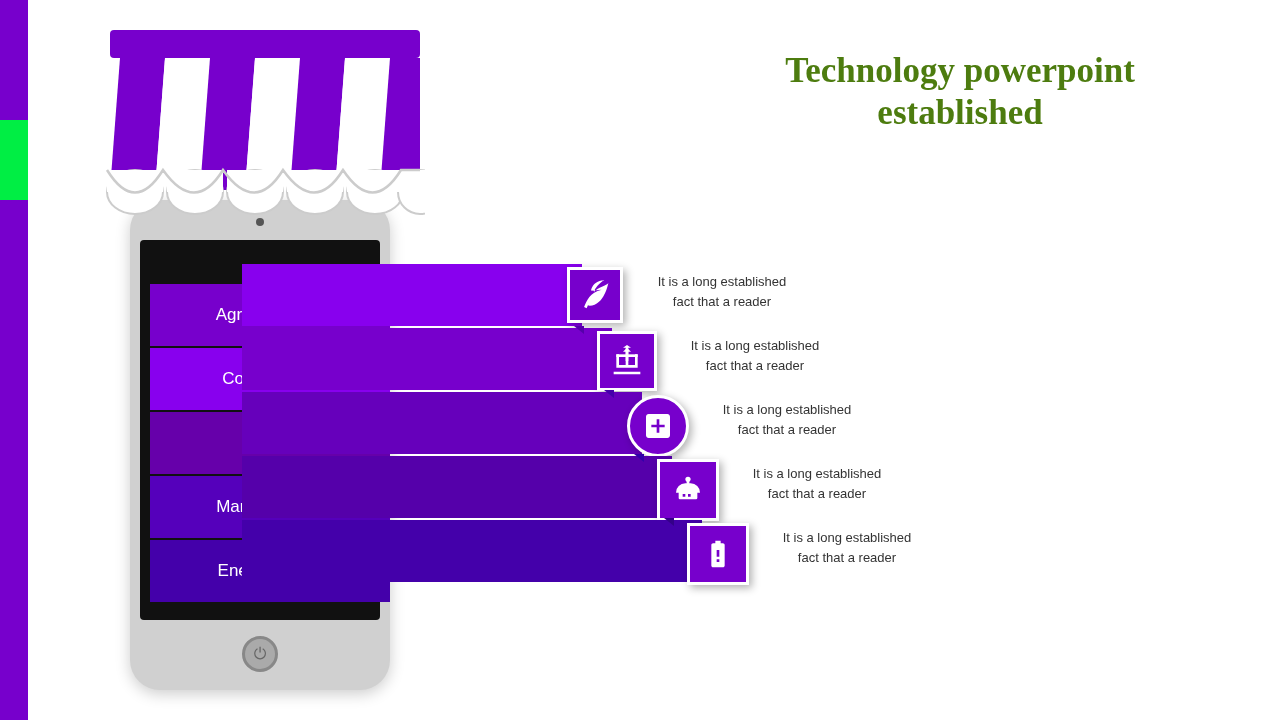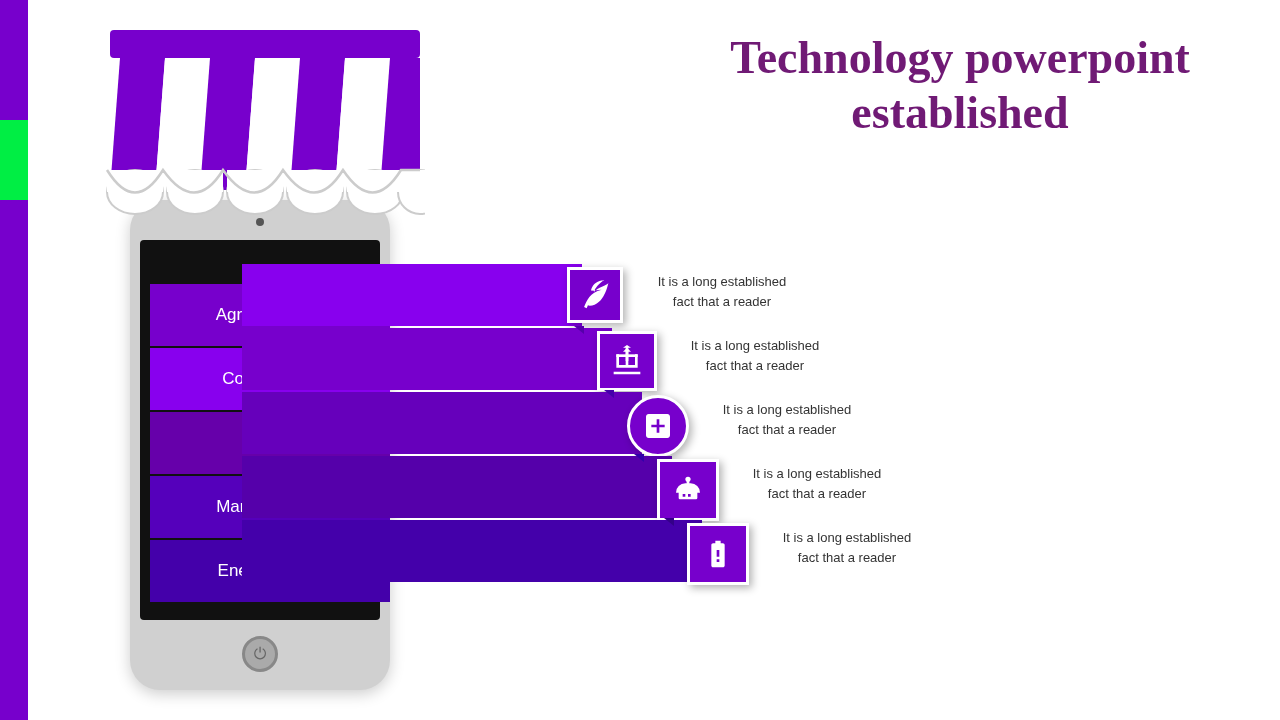--- a/index.html
+++ b/index.html
@@ -32,25 +32,26 @@
 
     
     .title-area {
       position: absolute;
       top: 30px;
       right: 60px;
       text-align: center;
       width: 520px;
     }
     .title-area h1 {
-      font-size: 46px;
+      font-size: 35px;
       font-weight: bold;
-      color: #701a75;
+      color: #4d7c0f;
       line-height: 1.2;
       font-family: 'Georgia', serif;
+      margin-top: 20px;
     }
 
     
     .phone-container {
       position: absolute;
       left: 120px;
       top: 30px;
       width: 280px;
       height: 660px;
     }

